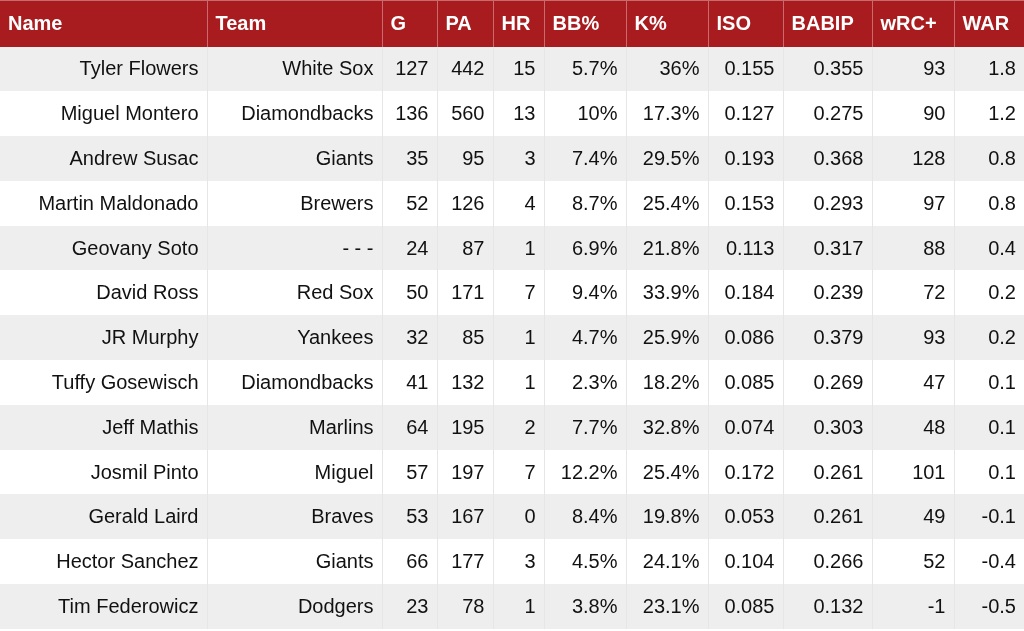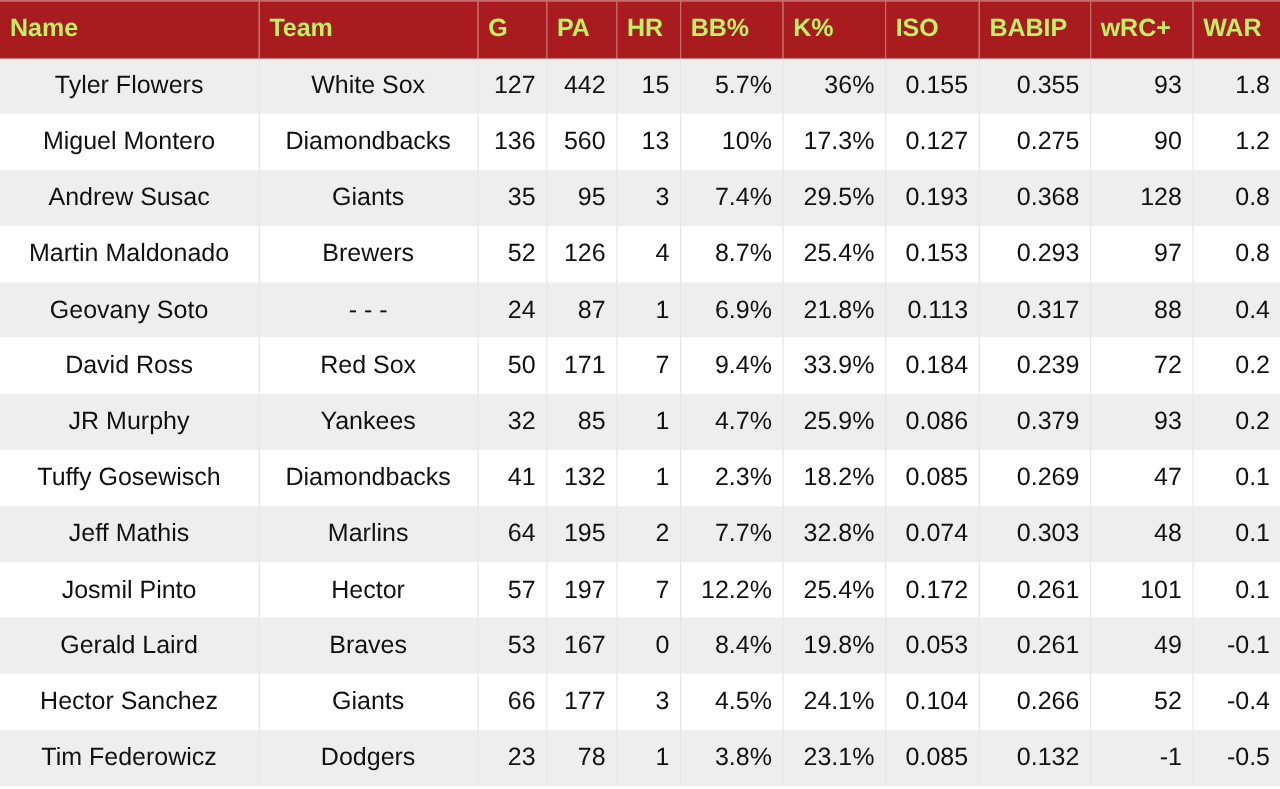--- a/index.html
+++ b/index.html
@@ -2,34 +2,34 @@
 <html><head>
 <meta charset="utf-8">
 <style>
   html, body { margin:0; padding:0; background:#ffffff; }
   body { width:1024px; height:631px; overflow:hidden; font-family:"Liberation Sans", sans-serif; }
   table { border-collapse:collapse; table-layout:fixed; width:1024px; }
   col.c-name{width:207px} col.c-team{width:175px} col.c-g{width:55px} col.c-pa{width:56px}
   col.c-hr{width:51px} col.c-bb{width:82px} col.c-k{width:82px} col.c-iso{width:75px}
   col.c-babip{width:89px} col.c-wrc{width:82px} col.c-war{width:70px}
   thead th {
-    background:#a81c1f; color:#bef264; font-weight:bold; font-size:20px;
+    background:#a81c1f; color:#ffffff; font-weight:bold; font-size:20px;
     height:46px; padding:0 8px; text-align:left; box-sizing:border-box;
     border-right:1px solid #c96a6c; border-top:1px solid #c96a6c;
   }
   thead th:last-child { border-right:none;margin-top:40px; }
   tbody td {
     font-size:20px; color:#111; height:44.8px; padding:0 8px; box-sizing:border-box;
     border-right:1px solid #e6e6e6; white-space:nowrap;
   }
   tbody td:last-child { border-right:none; }
   tbody tr:nth-child(odd) td { background:#eeeeee; }
   tbody tr:nth-child(even) td { background:#ffffff; }
   td.num { text-align:right; }
-  td.txt { text-align:center;padding-left:8px; }
+  td.txt { text-align:right;padding-left:8px; }
 </style>
 </head>
 <body>
 
 <table>
   <colgroup>
     <col class="c-name">
       <col class="c-team">
       <col class="c-g">
       <col class="c-pa">
@@ -169,21 +169,21 @@
         <td class="num">2</td>
         <td class="num">7.7%</td>
         <td class="num">32.8%</td>
         <td class="num">0.074</td>
         <td class="num">0.303</td>
         <td class="num">48</td>
         <td class="num">0.1</td>
       </tr>
       <tr>
         <td class="txt">Josmil Pinto</td>
-        <td class="txt">Hector</td>
+        <td class="txt">Miguel</td>
         <td class="num">57</td>
         <td class="num">197</td>
         <td class="num">7</td>
         <td class="num">12.2%</td>
         <td class="num">25.4%</td>
         <td class="num">0.172</td>
         <td class="num">0.261</td>
         <td class="num">101</td>
         <td class="num">0.1</td>
       </tr>

